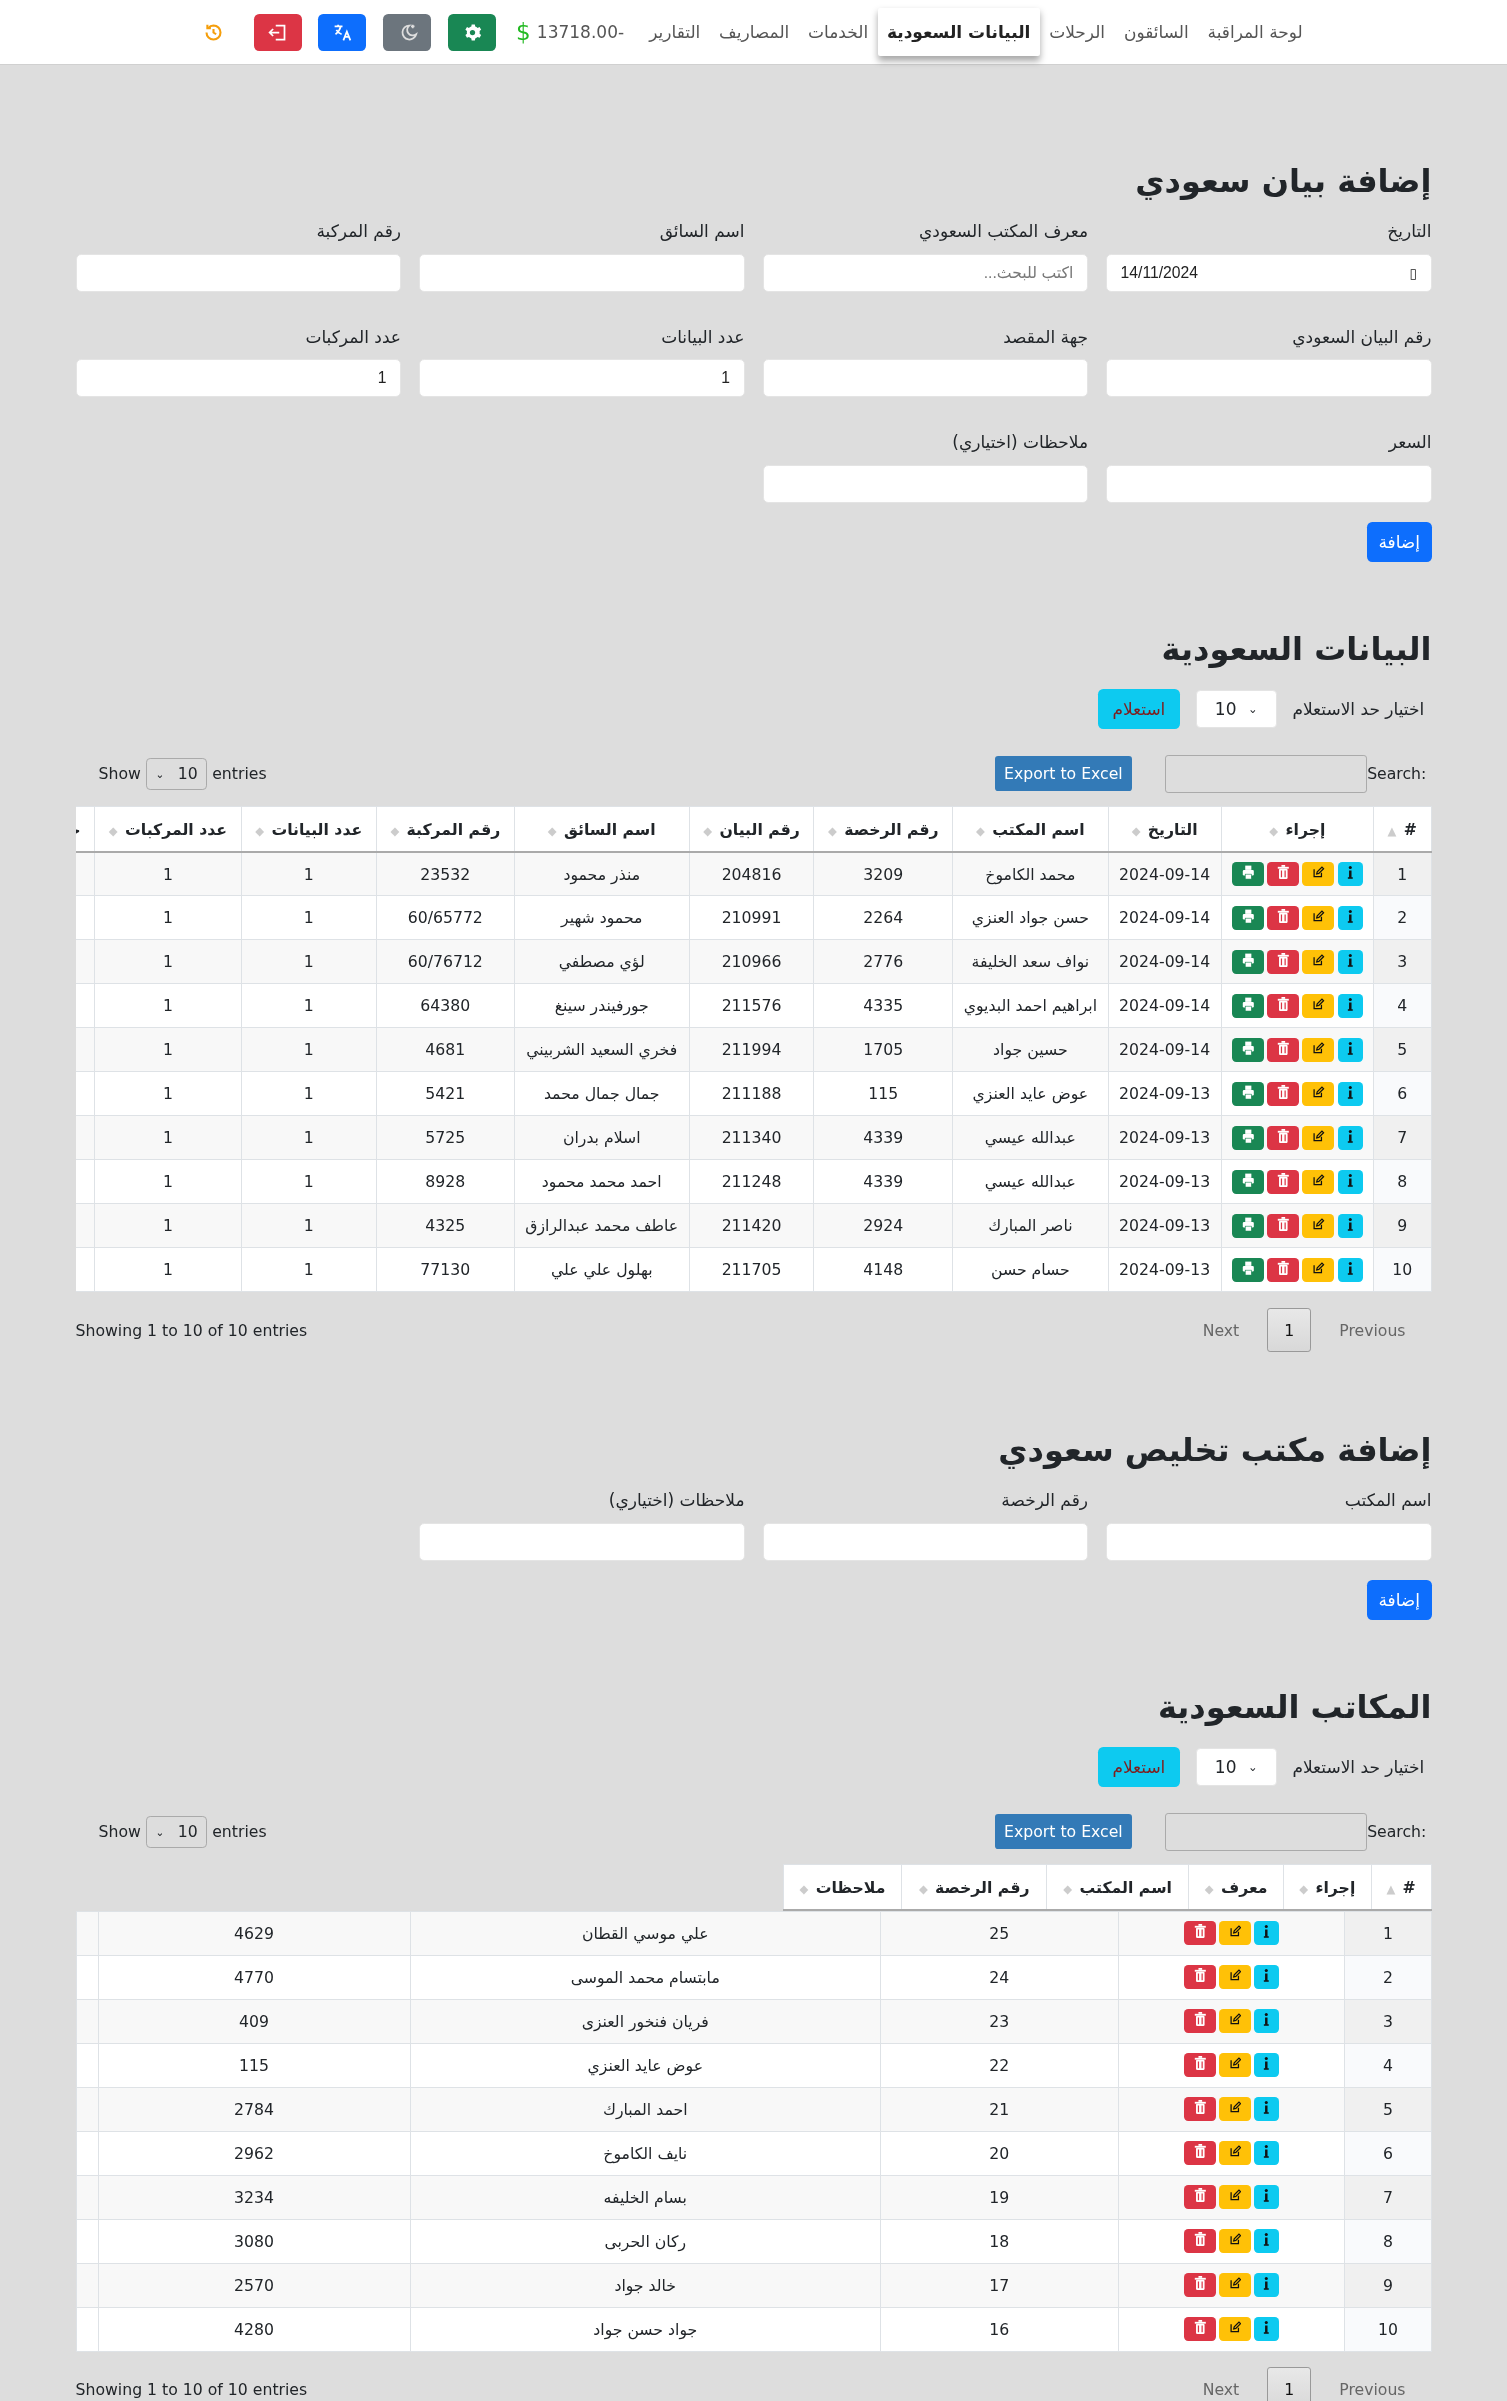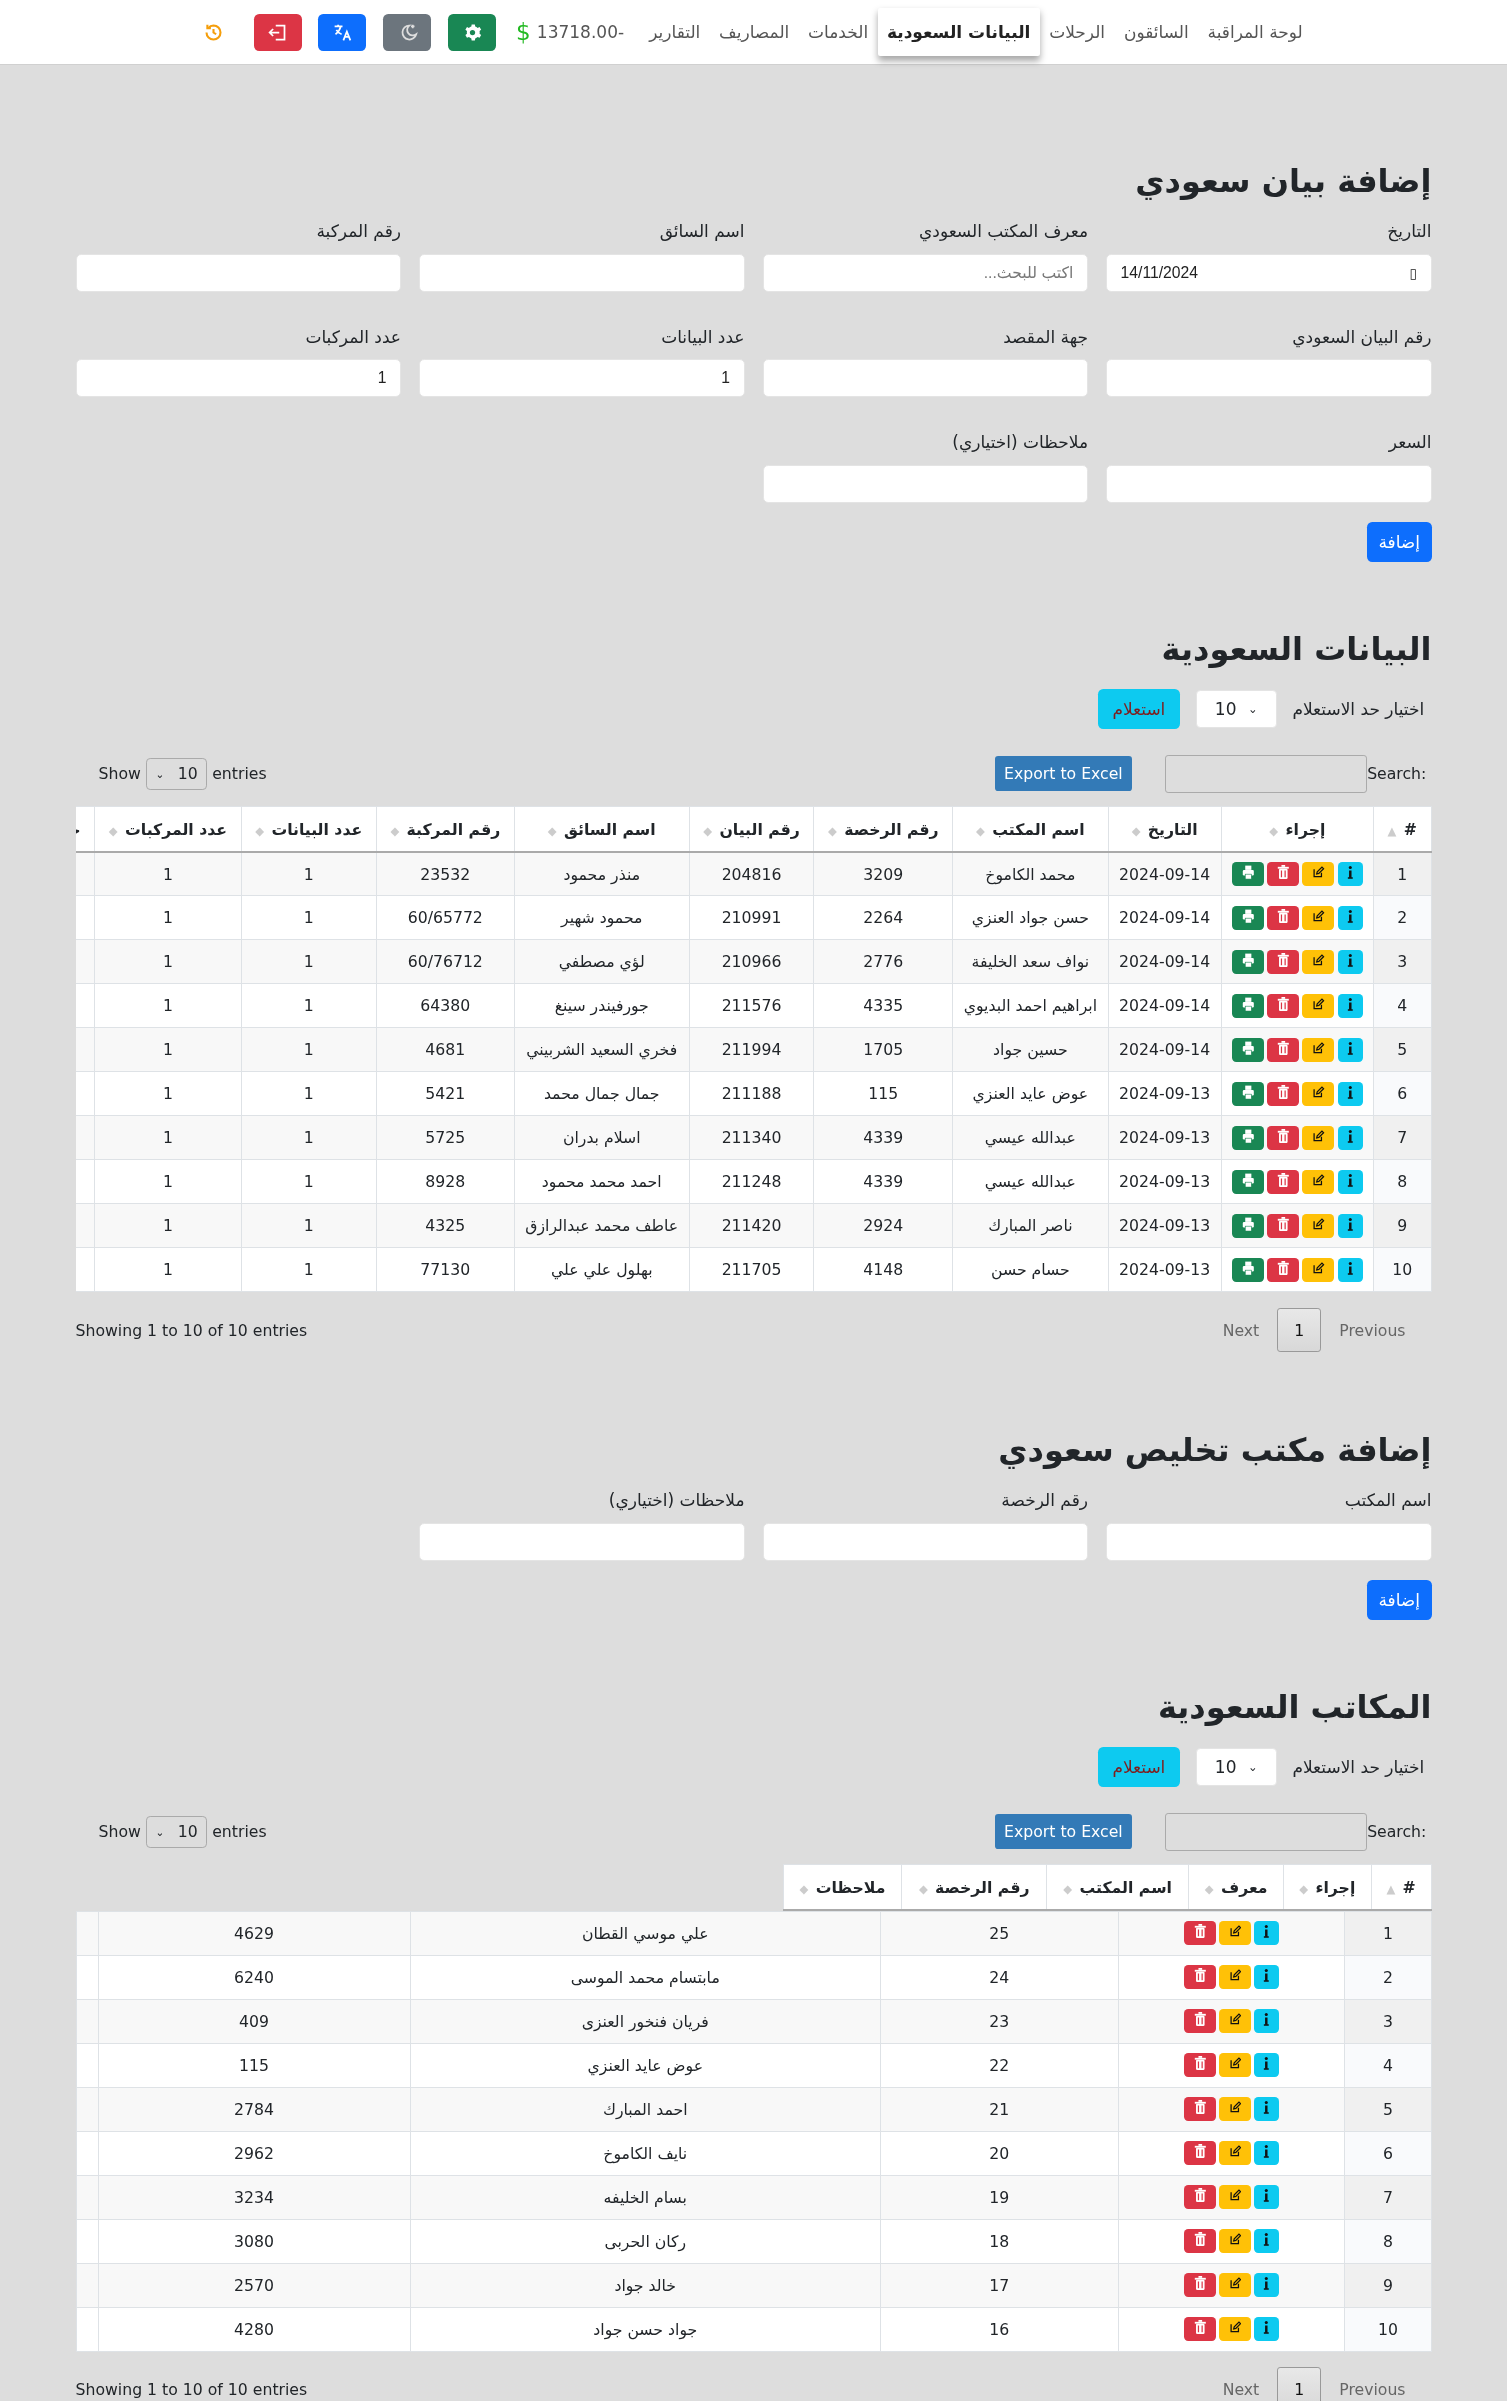--- a/index.html
+++ b/index.html
@@ -80,21 +80,21 @@
   tbody tr td.idx { background: #f9fafc; }
   tbody tr:nth-child(odd) td.idx { background: #f0f0f0; }
   .actions { display: flex; gap: 3.1px; justify-content: center; }
   .a-btn { width: 27px; height: 24px; border-radius: 4.2px; display: flex; align-items: center; justify-content: center; cursor: pointer; }
   .a-btn svg { width: 12.6px; height: 14.7px; }
   .a-info { background: #0dcaf0; width: 25px; }
   .a-edit { background: #ffc107; width: 32px; }
   .a-del { background: #dc3545; width: 32px; }
   .a-print { background: #198754; width: 32px; }
   .dt-bottom { display: flex; justify-content: space-between; align-items: center; direction: ltr; margin-top: 15.7px; font-size: 15.7px; }
-  .pager { display: flex; align-items: center; gap: 18px; color: #666; margin-right: 26px; }
+  .pager { display: flex; align-items: center; gap: 28px; color: #666; margin-right: 26px; }
   .pager .cur { width: 44px; height: 44px; border: 1px solid #999; border-radius: 3.1px; background: linear-gradient(#e8e8e8,#d8d8d8); display: flex; align-items: center; justify-content: center; color: #111; }
 </style>
 </head>
 <body>
 
 <nav class="navbar">
   <div class="nav-inner">
     <a class="nav-link">لوحة المراقبة</a>
     <a class="nav-link">السائقون</a>
     <a class="nav-link">الرحلات</a>
@@ -811,21 +811,21 @@
                       <rect x="1" y="3" width="18" height="3"></rect>
                       <rect x="7" y="0" width="6" height="3"></rect>
                       <rect x="6" y="9" width="2" height="11" fill="#dc3545"></rect>
                       <rect x="12" y="9" width="2" height="11" fill="#dc3545"></rect>
                     </svg></span>
                 </div>
               </div>
             </td>
             <td style="width: 272px;">24</td>
             <td style="width: 523px;">مابتسام محمد الموسى</td>
-            <td style="width: 356px;">6240</td>
+            <td style="width: 356px;">4770</td>
             <td style="width: auto;"></td>
           </tr>
           <tr>
             <td class="idx" style="width: 94px;">3</td>
             <td style="width: 246px;">
               <div class="actions">
                 <div class="a-btn a-info">
                   <span><svg viewBox="0 0 10 24">
                       <circle cx="5" cy="4" r="2.5" fill="#111"></circle>
                       <rect x="3" y="9" width="4" height="12" fill="#111"></rect>

